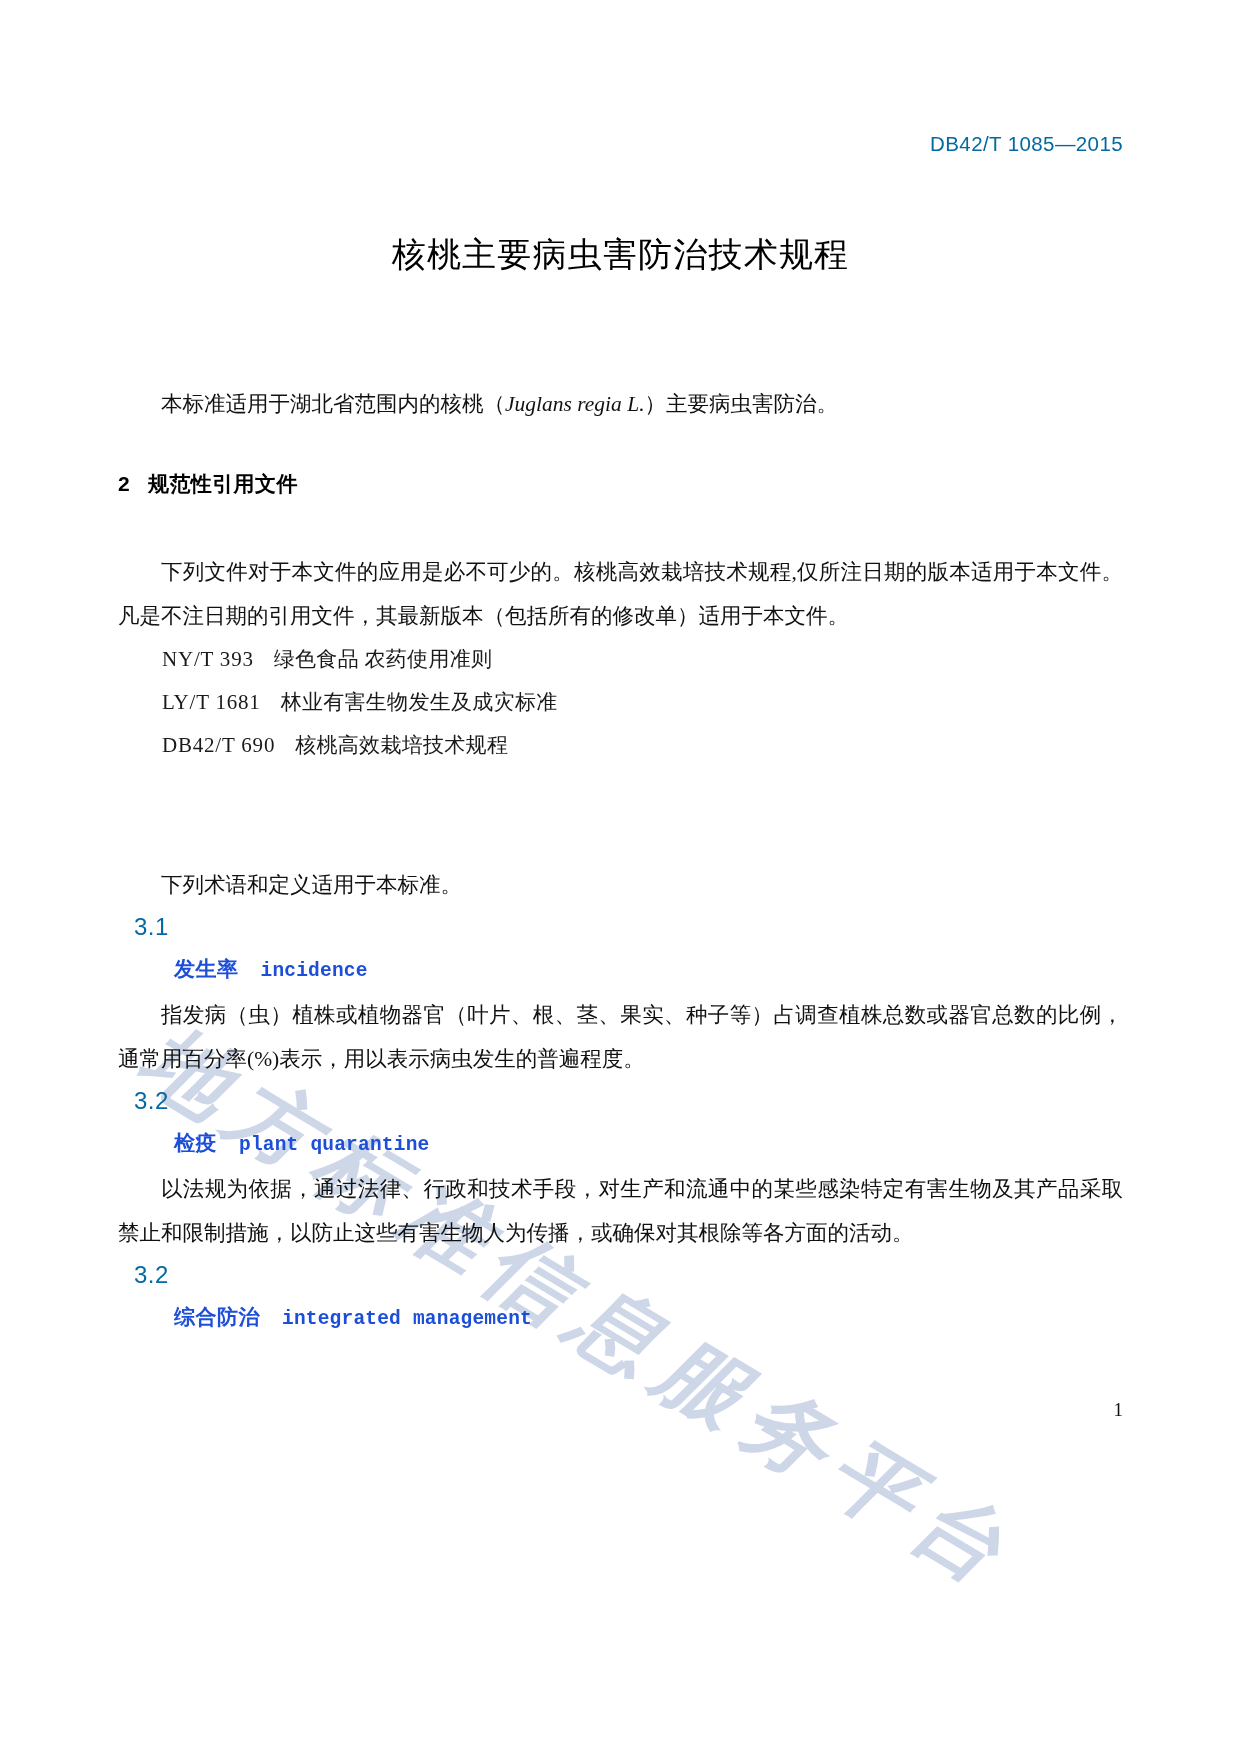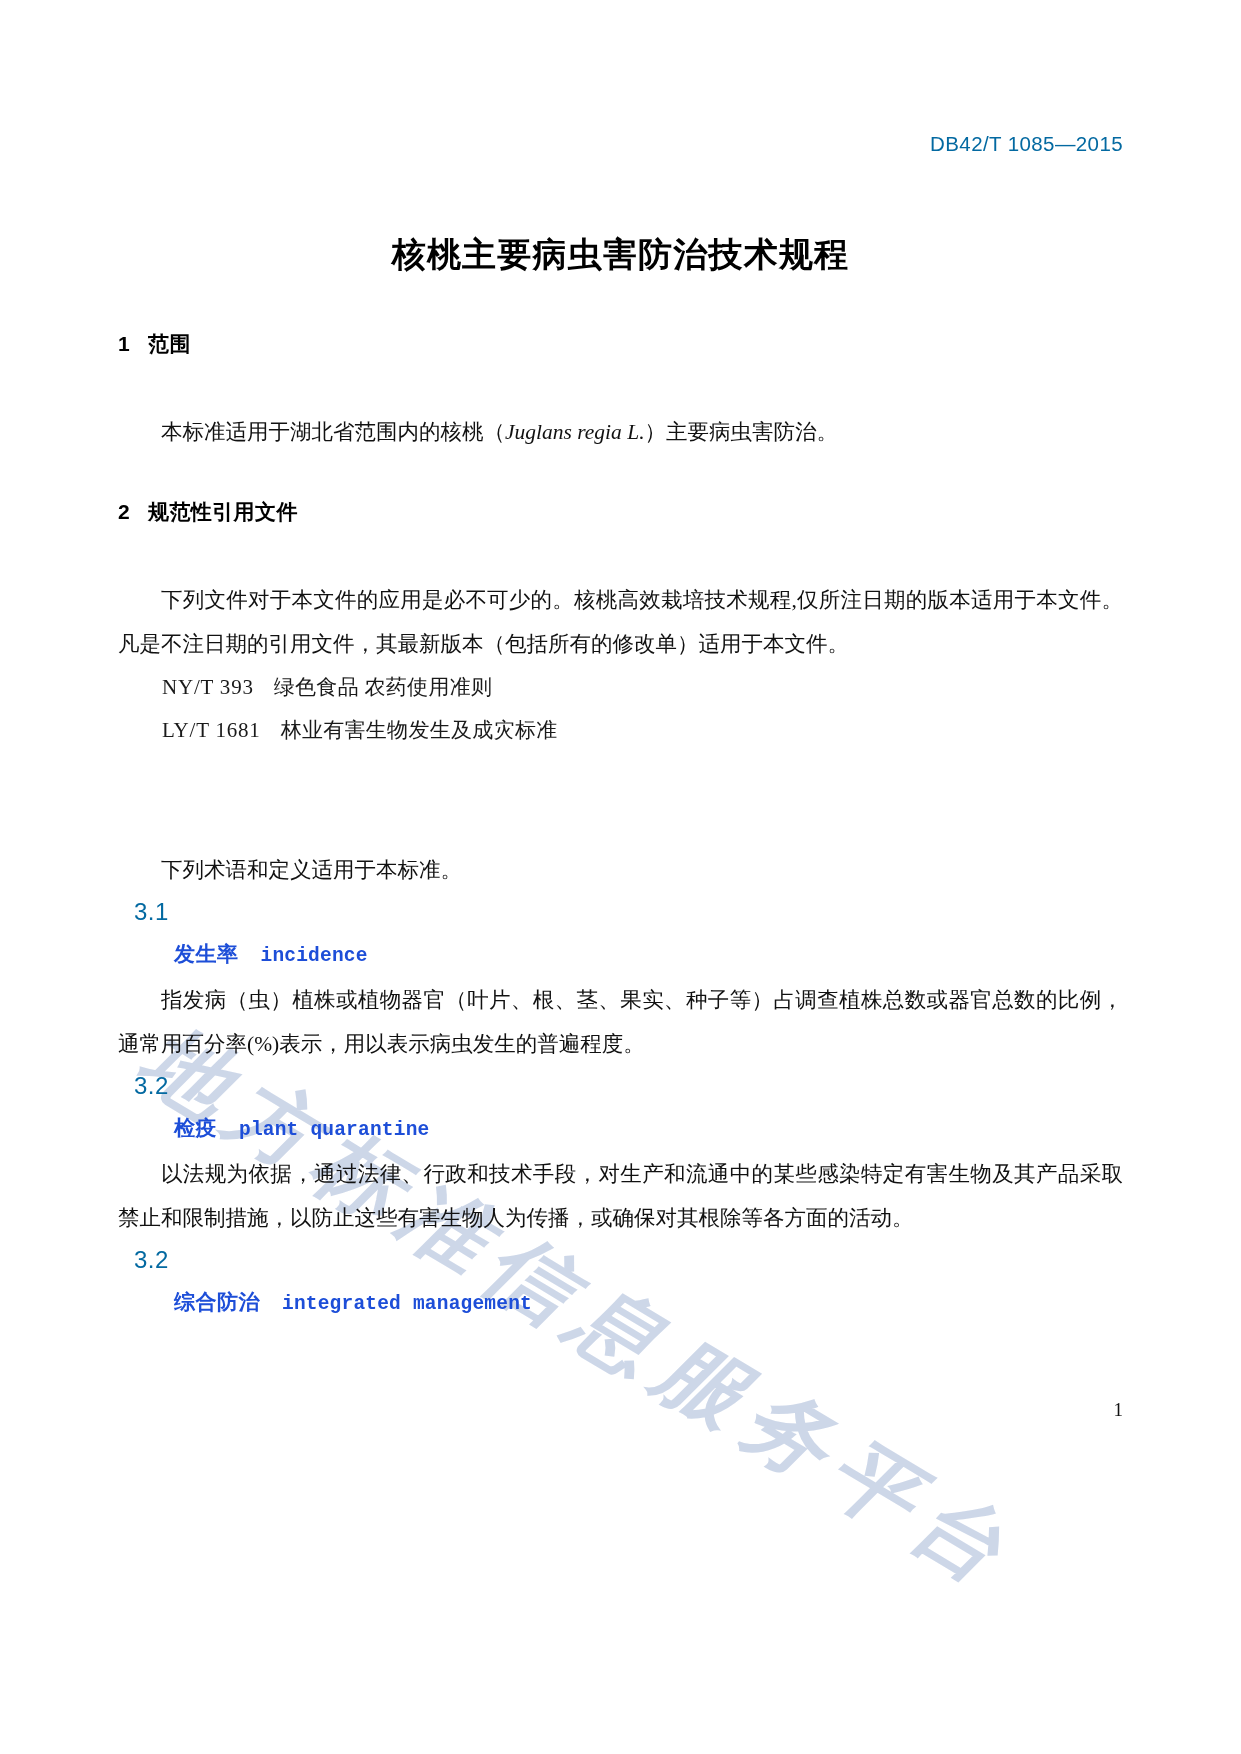--- a/index.html
+++ b/index.html
@@ -64,21 +64,21 @@
 
   
   .doc-title {
     position: absolute;
     left: 0;
     right: 0;
     top: 232px;
     text-align: center;
     font-family: "Liberation Sans", "DejaVu Sans", sans-serif;
     font-size: 34px;
-    font-weight: 700;
+    font-weight: 400;
     letter-spacing: 1.2px;
     color: #000;
     z-index: 10;
   }
 
   
   .content {
     position: absolute;
     left: 118px;
     top: 330px;
@@ -172,41 +172,39 @@
   <div class="watermark">
     <div class="watermark-text">地方标准信息服务平台</div>
   </div>
 
   <div class="running-head">DB42/T 1085—2015</div>
 
   <div class="doc-title">核桃主要病虫害防治技术规程</div>
 
   <div class="content">
 
-    <h2 class="section">
-      <span class="sec-num">1</span><span>范围</span>
-    </h2>
     <div class="gap-after-head"></div>
 
 
     <p class="body indent"><span>本标准适用于湖北省范围内的核桃（</span><span class="sci">Juglans regia</span>&nbsp;<span class="sci">L.</span><span>）主要病虫害防治。</span></p>
 
     <div class="gap-before-head"></div>
 
     <h2 class="section">
       <span class="sec-num">2</span><span>规范性引用文件</span>
     </h2>
     <div class="gap-after-head"></div>
 
     <p class="body indent">下列文件对于本文件的应用是必不可少的。核桃高效栽培技术规程,仅所注日期的版本适用于本文件。凡是不注日期的引用文件，其最新版本（包括所有的修改单）适用于本文件。</p>
 
     <p class="ref-line"><span class="ref-code">NY/T 393</span><span class="ref-sep"></span><span>绿色食品 农药使用准则</span></p>
 
     <p class="ref-line"><span class="ref-code">LY/T 1681</span><span class="ref-sep"></span><span>林业有害生物发生及成灾标准</span></p>
 
+    <p class="ref-line"><span class="ref-code">DB42/T 690</span><span class="ref-sep"></span><span>核桃高效栽培技术规程</span></p>
 
     <div class="gap-before-head"></div>
 
     <div class="gap-after-head"></div>
 
     <p class="body indent">下列术语和定义适用于本标准。</p>
 
     <p class="clause-num">3.1</p>
     <p class="term-line"><span class="term-cn">发生率</span><span class="term-en">incidence</span></p>
     <p class="body indent">指发病（虫）植株或植物器官（叶片、根、茎、果实、种子等）占调查植株总数或器官总数的比例，通常用百分率(%)表示，用以表示病虫发生的普遍程度。</p>

